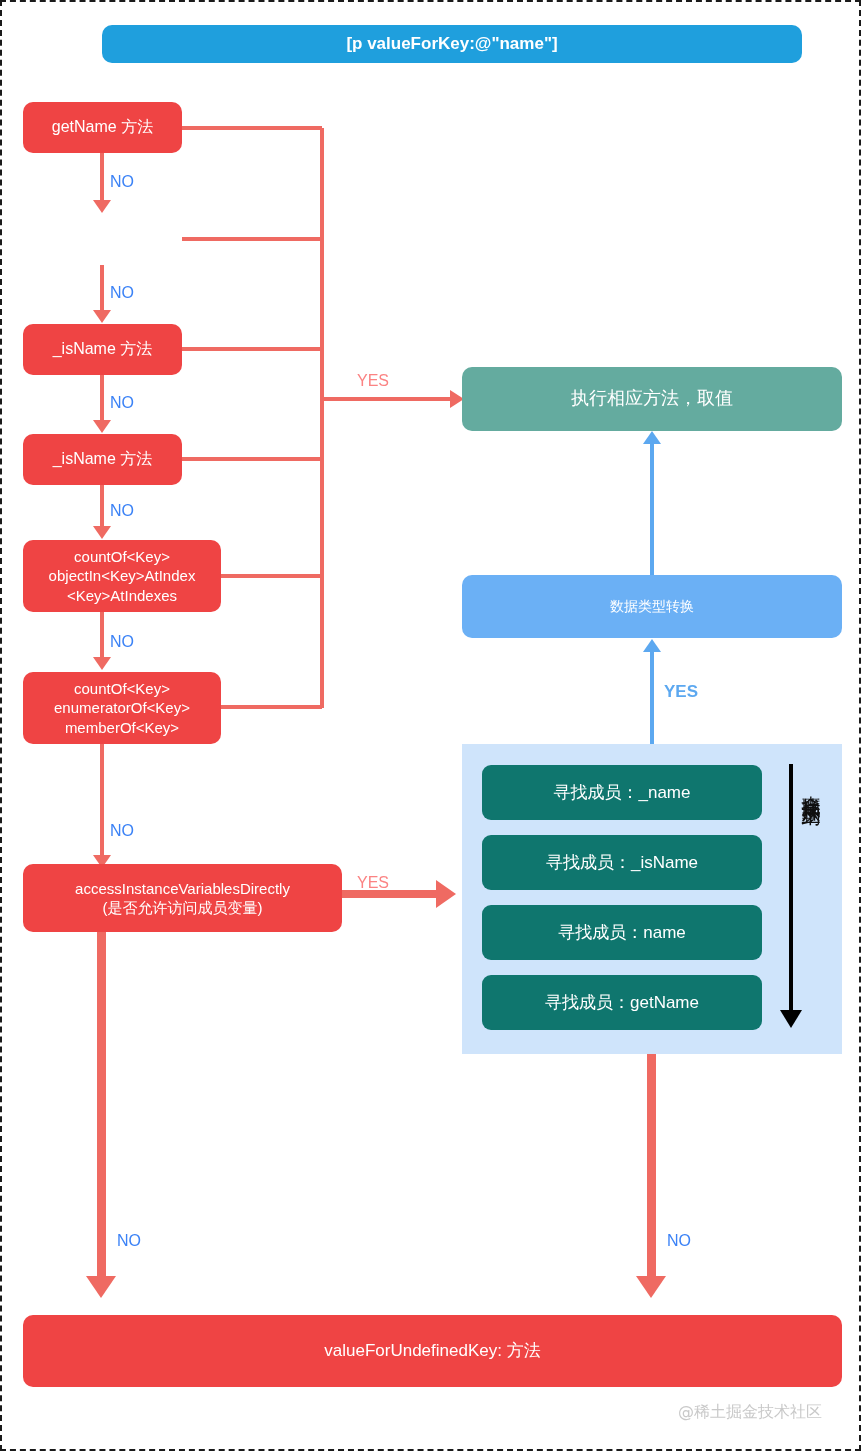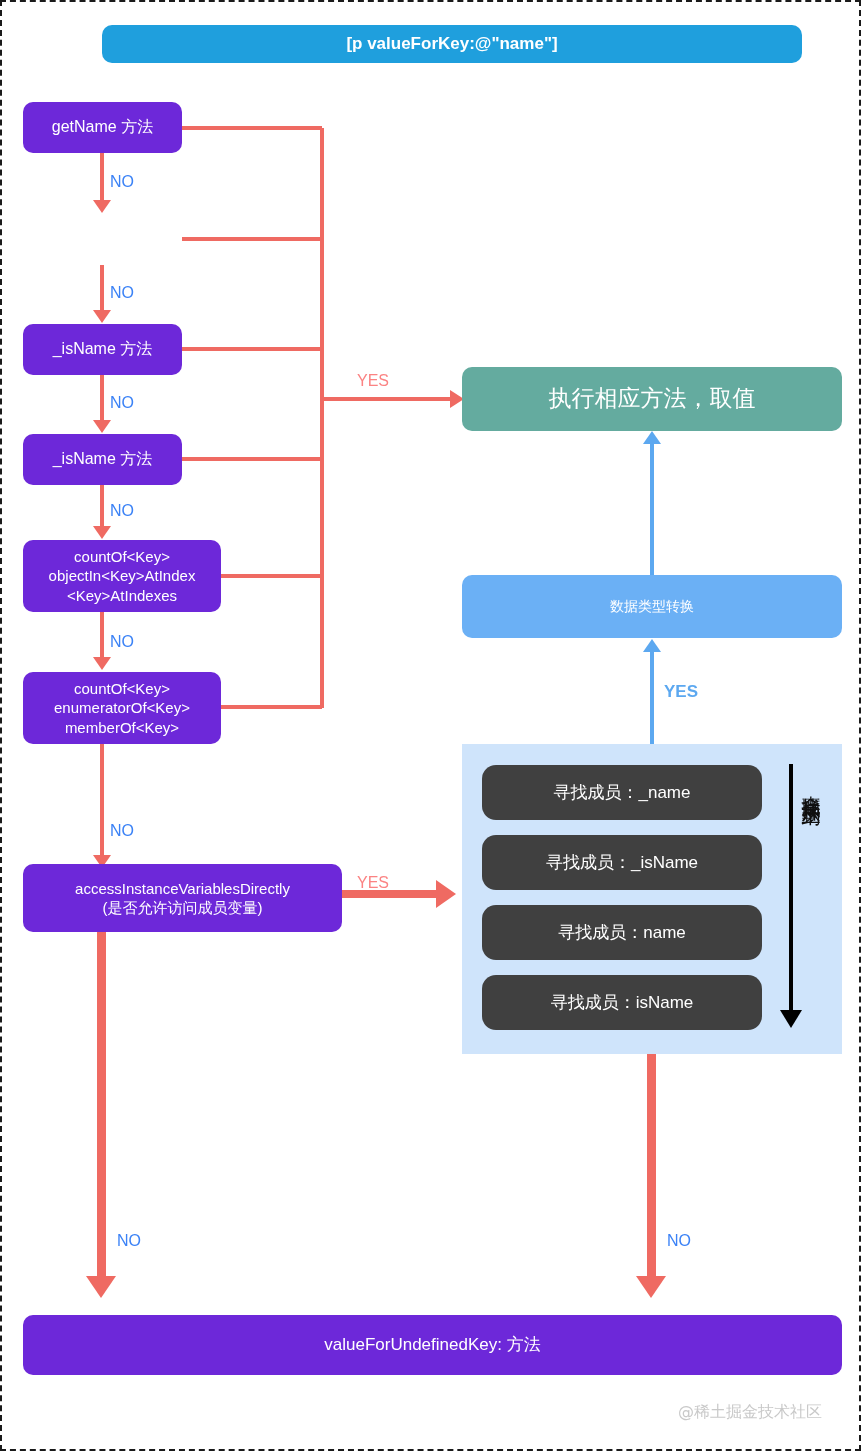--- a/index.html
+++ b/index.html
@@ -24,27 +24,27 @@
     box-sizing: border-box;
     display: flex;
     align-items: center;
     justify-content: center;
     text-align: center;
     color: #ffffff;
     border-radius: 10px;
     line-height: 1.28;
     white-space: pre-line;
   }
-  .node-red   { background: #6d28d9; }
+  .node-red   { background: #ef4444; }
   .node-blue  { background: #1f9fdd; font-weight: bold; }
   .node-green { background: #64ab9f; }
   .node-lblue { background: #6bb0f5; }
   .node-inner-green {
-    background: #404040;
-    border-radius: 14px;
+    background: #0f766e;
+    border-radius: 9px;
   }
   .panel-lightblue {
     position: absolute;
     background: #cfe4fb;
     box-sizing: border-box;
   }
   .edge {
     position: absolute;
     background: #ef6a62;
   }
@@ -159,21 +159,21 @@
   <div class="lbl" style="left:108px; top:631px;">NO</div>
 
   <div class="edge" style="left:98px; top:742px; width:4px; height:112px;"></div>
   <div class="arrowhead ah-down-red" style="left:91px; top:853px;"></div>
   <div class="lbl" style="left:108px; top:820px;">NO</div>
 
   <div class="edge" style="left:320px; top:395px; width:132px; height:4px;"></div>
   <div class="arrowhead ah-right-red" style="left:448px; top:388px;"></div>
   <div class="lbl lbl-yes-red" style="left:355px; top:370px;">YES</div>
 
-  <div class="node node-green" style="left:460px; top:365px; width:380px; height:64px; font-size:23px;">执行相应方法，取值</div>
+  <div class="node node-green" style="left:460px; top:365px; width:380px; height:64px; font-size:18px;">执行相应方法，取值</div>
 
   <div class="node node-lblue" style="left:460px; top:573px; width:380px; height:63px; font-size:14px;">数据类型转换</div>
 
   <div class="edge-blue" style="left:648px; top:441px; width:4px; height:132px;"></div>
   <div class="arrowhead ah-up-blue" style="left:641px; top:429px;"></div>
 
   <div class="edge-blue" style="left:648px; top:649px; width:4px; height:93px;"></div>
   <div class="arrowhead ah-up-blue" style="left:641px; top:637px;"></div>
   <div class="lbl lbl-yes-blue" style="left:662px; top:680px;">YES</div>
 
@@ -182,31 +182,31 @@
 
   <div class="edge" style="left:340px; top:888px; width:96px; height:8px;"></div>
   <div class="arrowhead ah-right-red-big" style="left:434px; top:878px;"></div>
   <div class="lbl lbl-yes-red" style="left:355px; top:872px;">YES</div>
 
   <div class="panel-lightblue" style="left:460px; top:742px; width:380px; height:310px;"></div>
 
   <div class="node node-inner-green" style="left:480px; top:763px; width:280px; height:55px; font-size:17px;">寻找成员：_name</div>
   <div class="node node-inner-green" style="left:480px; top:833px; width:280px; height:55px; font-size:17px;">寻找成员：_isName</div>
   <div class="node node-inner-green" style="left:480px; top:903px; width:280px; height:55px; font-size:17px;">寻找成员：name</div>
-  <div class="node node-inner-green" style="left:480px; top:973px; width:280px; height:55px; font-size:17px;">寻找成员：isName</div>
+  <div class="node node-inner-green" style="left:480px; top:973px; width:280px; height:55px; font-size:17px;">寻找成员：getName</div>
 
   <div class="edge-black" style="left:787px; top:762px; width:4px; height:248px;"></div>
   <div class="arrowhead ah-down-black" style="left:778px; top:1008px;"></div>
   <div class="vtext" style="left:800px; top:778px;">查找顺序从上到下</div>
 
   <div class="edge" style="left:95px; top:930px; width:9px; height:348px;"></div>
   <div class="arrowhead ah-down-red-big" style="left:84px; top:1274px;"></div>
   <div class="lbl" style="left:115px; top:1230px;">NO</div>
 
   <div class="edge" style="left:645px; top:1052px; width:9px; height:226px;"></div>
   <div class="arrowhead ah-down-red-big" style="left:634px; top:1274px;"></div>
   <div class="lbl" style="left:665px; top:1230px;">NO</div>
 
-  <div class="node node-red" style="left:21px; top:1313px; width:819px; height:60px; font-size:17px;">valueForUndefinedKey: 方法</div>
+  <div class="node node-red" style="left:21px; top:1313px; width:819px; height:72px; font-size:17px;">valueForUndefinedKey: 方法</div>
 
   <div class="watermark" style="left:676px; top:1400px;">@稀土掘金技术社区</div>
 
 </div>
 
 </body></html>

